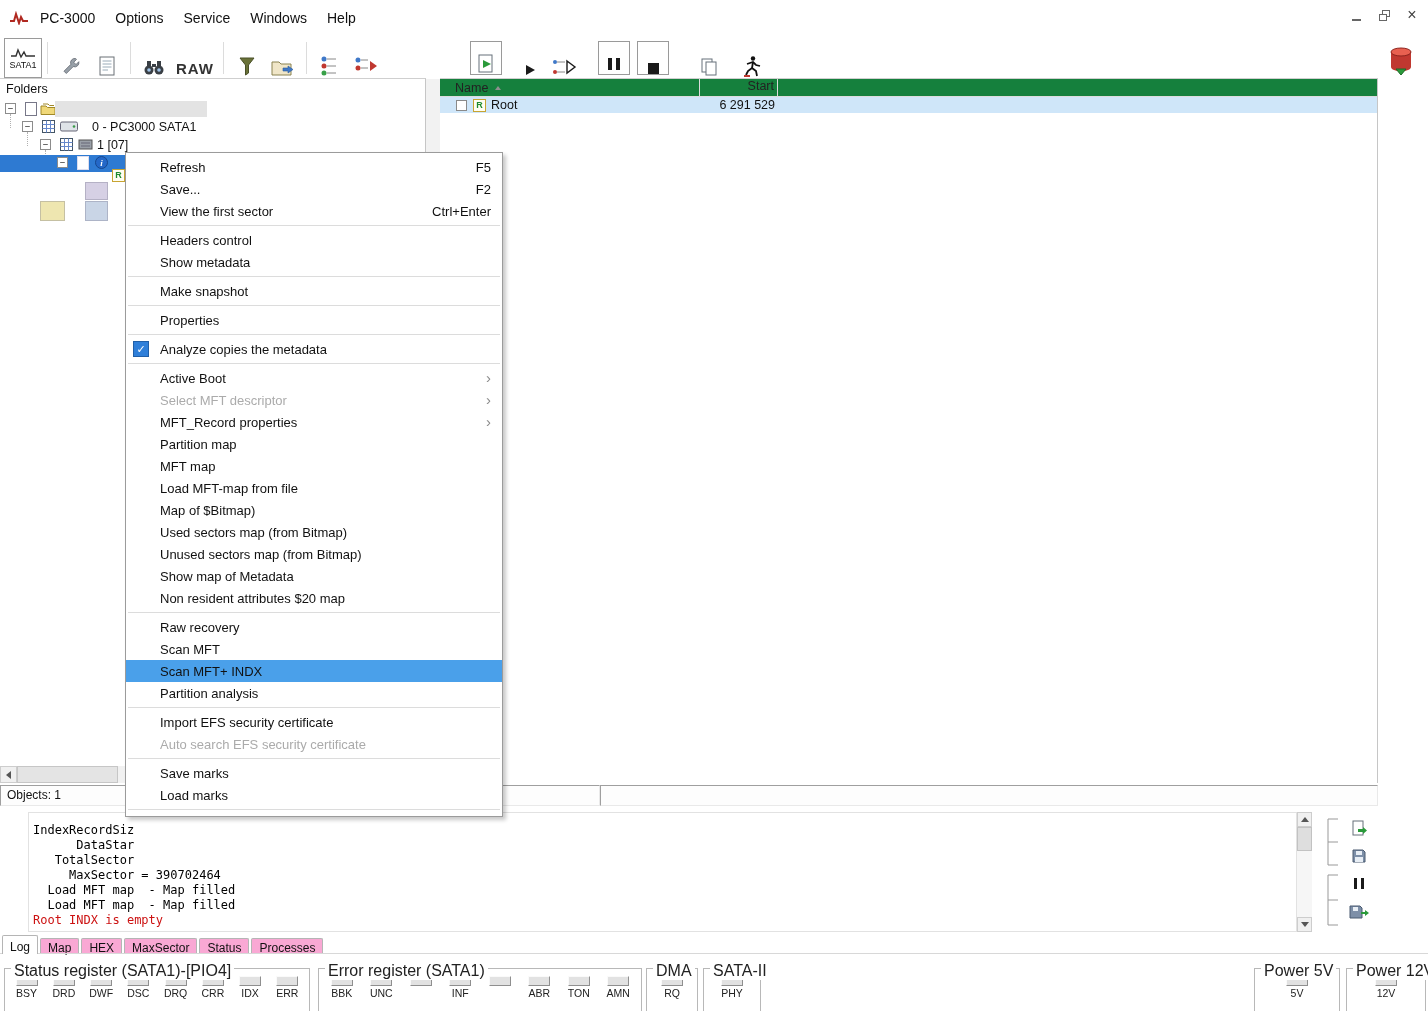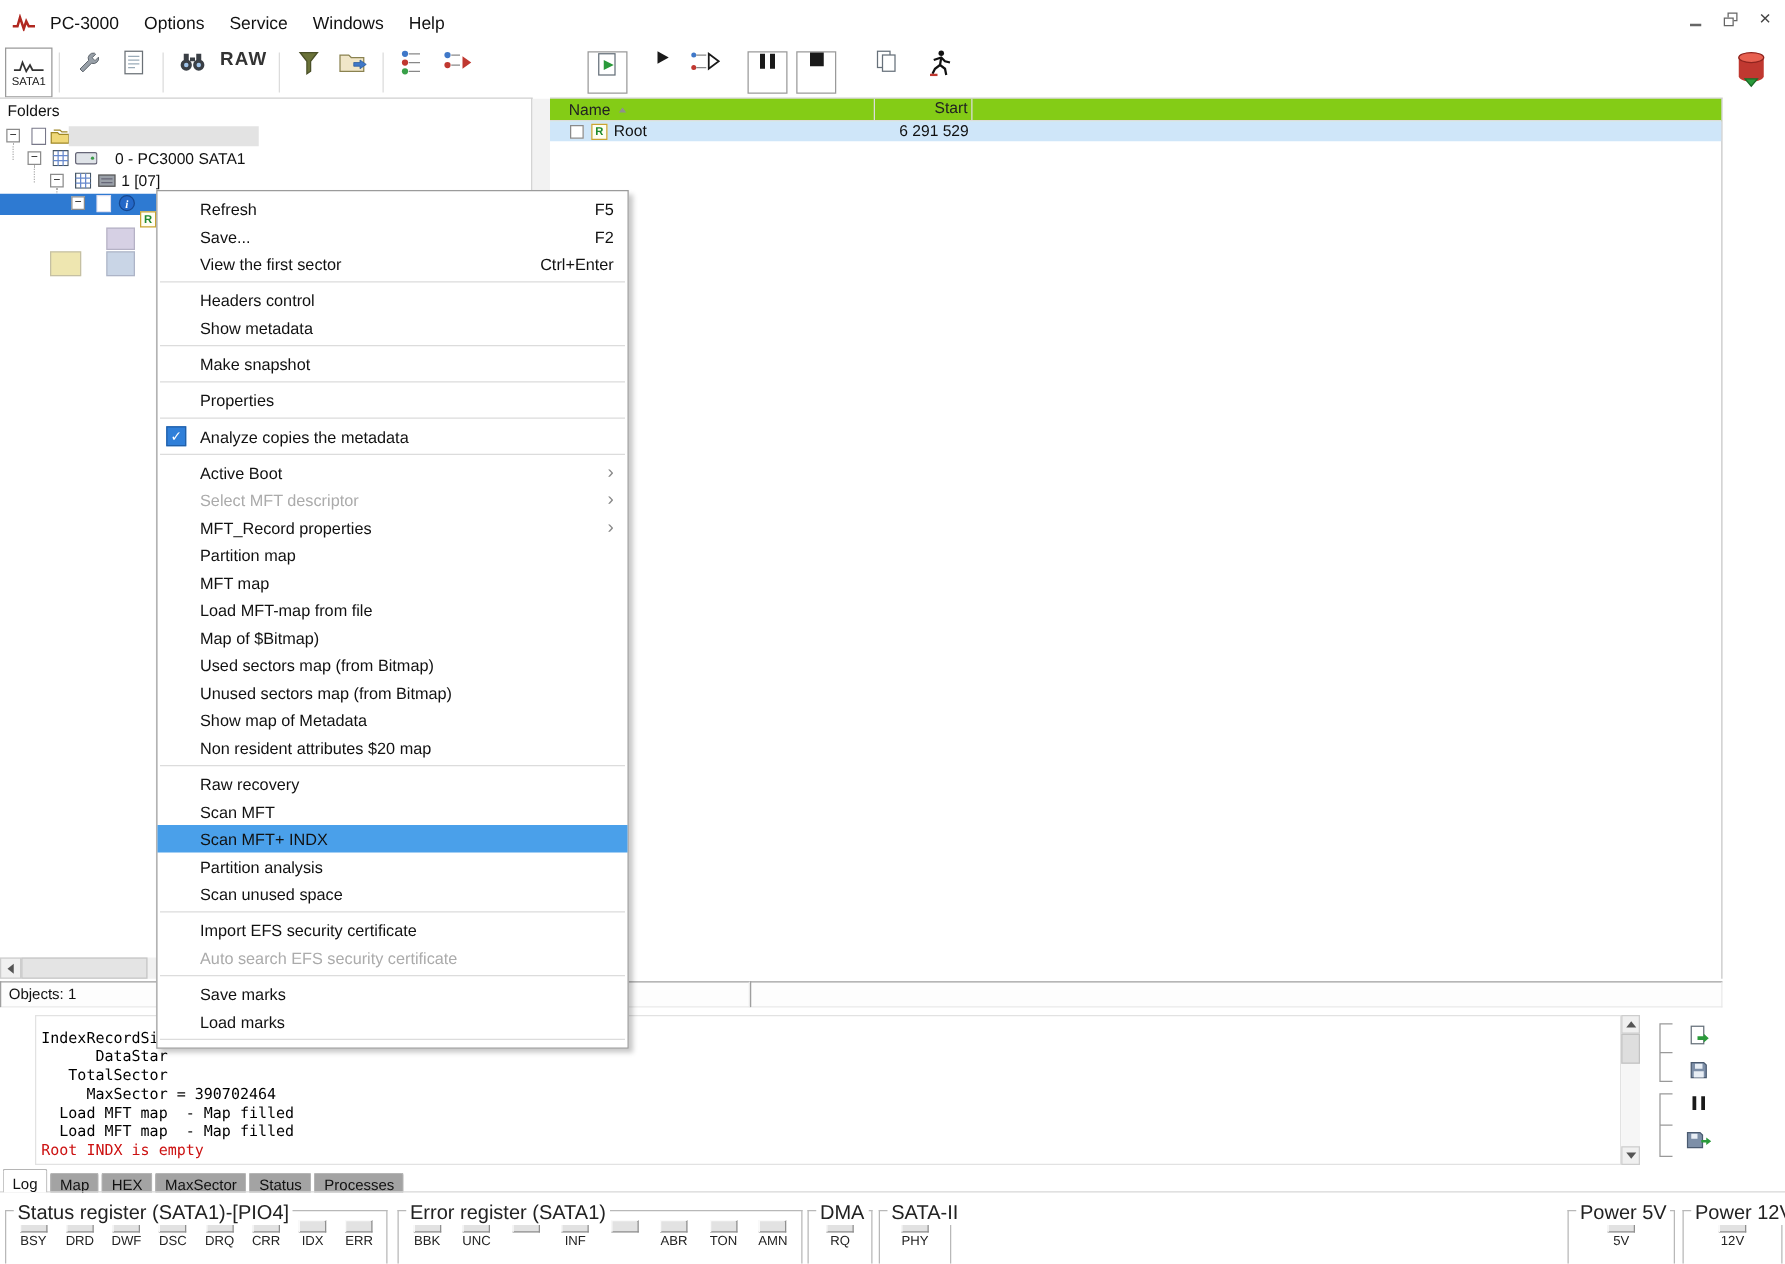--- a/index.html
+++ b/index.html
@@ -15,21 +15,21 @@
 .wc{width:16px;height:16px;display:flex;align-items:center;justify-content:center}
 .wc-min-glyph{width:9px;height:2px;background:#666;margin-top:9px}
 .wc-restore-glyph{position:relative;width:11px;height:11px}
 .wc-restore-glyph .b1{position:absolute;right:0;top:0;width:8px;height:7px;border:1px solid #666}
 .wc-restore-glyph .b2{position:absolute;left:0;bottom:0;width:8px;height:7px;border:1px solid #666;background:#fff}
 .wc-close-glyph::before{content:"×";font-size:16px;color:#444;line-height:14px}
 
 
 .toolbar{position:absolute;left:0;top:36px;width:100%;height:44px;display:flex;align-items:center;padding:0 4px}
 .tsep{width:1px;height:32px;background:#dcdcdc;margin:0 5px}
-.tbtn{min-width:34px;height:38px;display:flex;align-items:flex-start;justify-content:center;margin:0 1px}
+.tbtn{min-width:34px;height:38px;display:flex;align-items:flex-end;justify-content:center;margin:0 1px}
 .tbtn.framed{border:1px solid #9a9a9a;height:34px;min-width:32px}
 .sata-btn{width:38px;height:40px;border:1px solid #9a9a9a;display:flex;flex-direction:column;align-items:center;justify-content:center;gap:1px;font-size:9px}
 .raw-label{font-weight:bold;font-size:15px;color:#333;letter-spacing:1px}
 .pausebar{width:4px;height:12px;background:#1a1a1a;margin:0 2px;display:inline-block}
 .stopsq{width:11px;height:11px;background:#1a1a1a;display:inline-block}
 
 
 .folders-panel{position:absolute;left:0;top:78px;width:426px;height:705px;border-top:1px solid #cfcfcf;border-right:1px solid #c6c6c6;background:#fff}
 .folders-header{height:20px;padding:3px 0 0 6px;font-size:12.5px}
 .tree{position:absolute;left:0;top:20px;right:0;bottom:0}
@@ -53,21 +53,21 @@
 .arr-right{width:0;height:0;border-top:4px solid transparent;border-bottom:4px solid transparent;border-left:5px solid #555}
 .arr-up{width:0;height:0;border-left:4px solid transparent;border-right:4px solid transparent;border-bottom:5px solid #555}
 .arr-down{width:0;height:0;border-left:4px solid transparent;border-right:4px solid transparent;border-top:5px solid #555}
 .hs-thumb{position:absolute;left:17px;top:0;width:101px;height:17px;background:#e4e4e4;border:1px solid #c6c6c6}
 
 
 .mid-strip{position:absolute;left:426px;top:79px;width:14px;height:704px;background:#f2f2f2}
 
 
 .table-panel{position:absolute;left:440px;top:78px;width:938px;height:705px;background:#fff;border-top:1px solid #cfcfcf;border-right:1px solid #c6c6c6}
-.tbl-header{display:flex;height:18px;background:#84cc16;border-bottom:1px solid #dcdcdc;font-size:12.5px;color:#222}
+.tbl-header{display:flex;height:18px;background:#15803d;border-bottom:1px solid #dcdcdc;font-size:12.5px;color:#222}
 .th-name{width:260px;border-right:1px solid #dcdcdc;display:flex;align-items:center;padding-left:15px;gap:7px}
 .th-start{width:78px;border-right:1px solid #dcdcdc;display:flex;align-items:flex-start;justify-content:flex-end;padding-right:3px}
 .sort-up{width:0;height:0;border-left:3.5px solid transparent;border-right:3.5px solid transparent;border-bottom:4.5px solid #8f8f8f}
 .tbl-row{position:relative;display:flex;align-items:center;height:16px;background:#cfe6f9;font-size:12.5px}
 .checkbox{width:11px;height:11px;background:#fff;border:1px solid #8a8a8a;margin-left:16px}
 .tbl-row .r-badge{margin-left:6px}
 .row-name{margin-left:5px}
 .row-start{position:absolute;left:260px;width:75px;text-align:right}
 
 
@@ -79,21 +79,21 @@
 .log-box{position:absolute;left:28px;top:2px;width:1269px;height:120px;border:1px solid #e2e2e2;background:#fff;padding:10px 0 0 4px;font-family:"DejaVu Sans Mono",monospace;font-size:12px;line-height:15px;overflow:hidden}
 .log-line{white-space:pre}
 .log-vscroll{position:absolute;left:1297px;top:2px;width:15px;height:120px;background:#f6f6f6}
 .vs-btn{position:absolute;left:0;width:15px;height:15px;background:#f0f0f0;border:1px solid #cdcdcd;display:flex;align-items:center;justify-content:center}
 .vs-thumb{position:absolute;left:0;top:15px;width:15px;height:24px;background:#dedede;border:1px solid #c2c2c2}
 .log-side{position:absolute;left:1318px;top:0;width:110px;height:124px}
 .side-icon{position:absolute;left:30px;width:22px;height:20px;display:flex;align-items:center;justify-content:center}
 
 
 .tabs{position:absolute;left:2px;top:935px;height:19px;display:flex;align-items:flex-end}
-.tab{font-size:12px;padding:2px 7px 2px;background:#a3a3a3;border:1px solid #b5b5b5;border-bottom:none;margin-right:2px;height:16px;border-radius:2px 2px 0 0}
+.tab{font-size:12px;padding:2px 7px 2px;background:#f9a8d4;border:1px solid #b5b5b5;border-bottom:none;margin-right:2px;height:16px;border-radius:2px 2px 0 0}
 .tab.active{background:#fff;height:19px;padding-top:4px;position:relative;z-index:2}
 .tabs-base{position:absolute;left:0;top:953px;width:1428px;border-top:1px solid #d8d8d8}
 
 
 .registers{position:absolute;left:0;top:962px;width:1428px;height:49px;font-size:11px}
 .group{position:absolute;top:6px;height:43px;border:1px solid #b8b8b8;border-bottom:none;background:#fff}
 .legend{position:absolute;top:-7px;left:6px;background:#fff;padding:0 3px;font-size:16px;color:#222;white-space:nowrap}
 .led-row{display:flex;justify-content:space-around;align-items:flex-start;padding:7px 3px 0}
 .led-cell{width:30px;text-align:center}
 .led{width:22px;height:10px;margin:0 auto;background:#e2e2e2;border:1px solid;border-color:#fafafa #8f8f8f #8f8f8f #fafafa}
@@ -628,23 +628,20 @@
     </div>
     <div class="cm-item">
       <span>Scan MFT</span>
     </div>
     <div class="cm-item highlight">
       <span>Scan MFT+ INDX</span>
     </div>
     <div class="cm-item">
       <span>Partition analysis</span>
     </div>
-    <div class="cm-item">
-      <span>Scan unused space</span>
-    </div>
     <div class="cm-sep"></div>
     <div class="cm-item">
       <span>Import EFS security certificate</span>
     </div>
     <div class="cm-item disabled">
       <span>Auto search EFS security certificate</span>
     </div>
     <div class="cm-sep"></div>
     <div class="cm-item">
       <span>Save marks</span>

